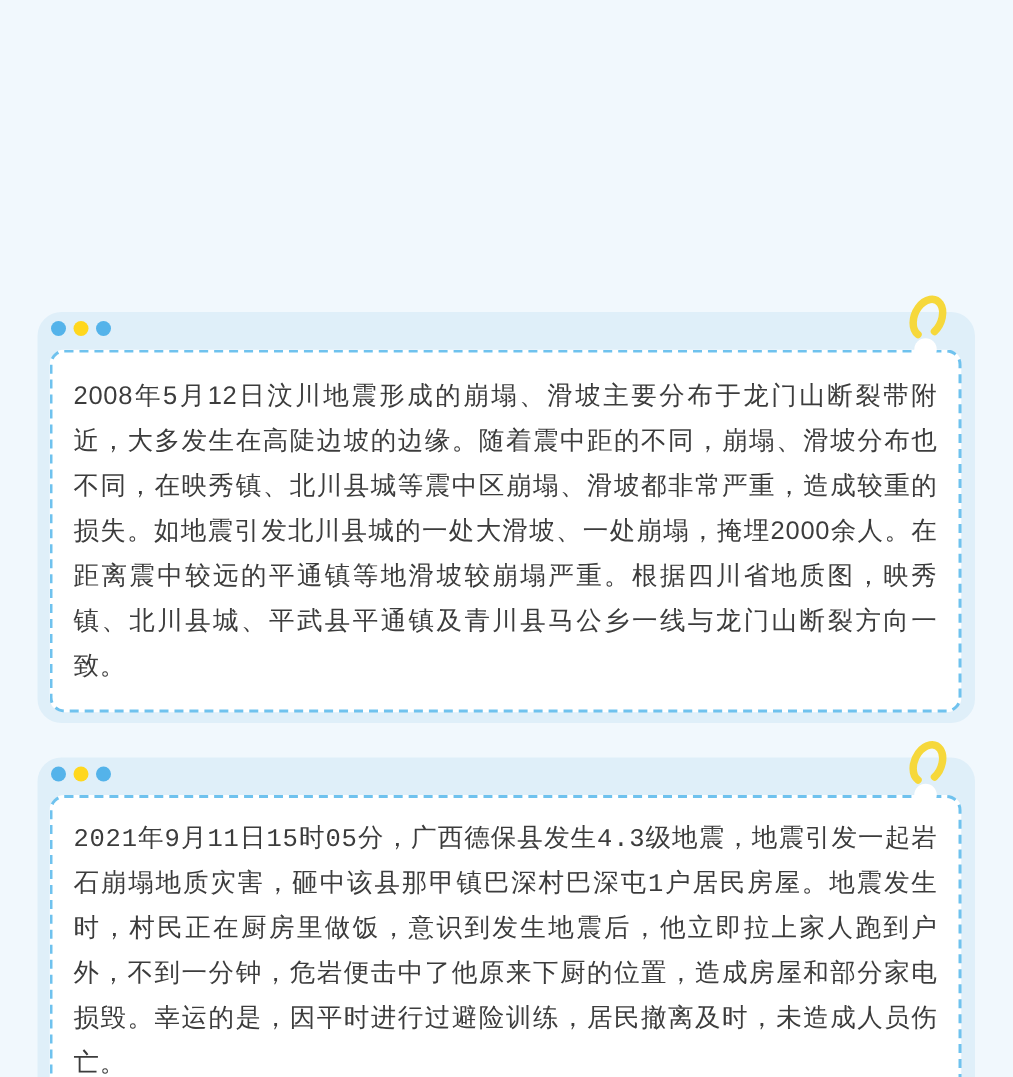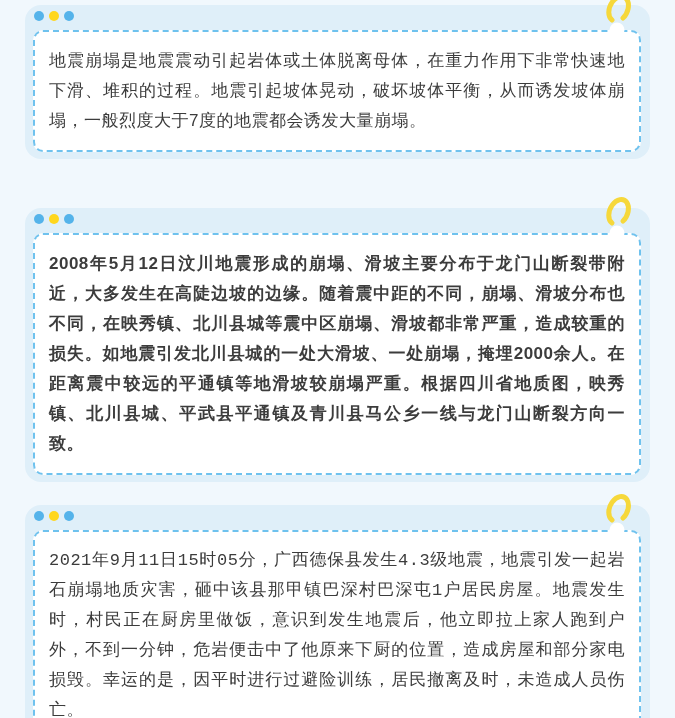--- a/index.html
+++ b/index.html
@@ -58,42 +58,28 @@
     padding:14px 14px;
   }
   .card-text{
     font-size:17px;
     line-height:30px;
     letter-spacing:0.5px;
     color:var(--text-color);
     text-align:justify;
   }
   .pos-card-1{top:5px;}
-  .pos-card-2{top:208px;font-weight:bold;}
+  .pos-card-2{top:208px;}
   .pos-card-3{top:505px;font-family:Liberation Mono, monospace;}
 </style>
 </head>
 <body>
 
 <div class="stage">
 
-  <section class="card-container pos-card-1">
-    <div class="dots">
-      <span class="dot dot-blue"></span>
-      <span class="dot dot-yellow"></span>
-      <span class="dot dot-blue"></span>
-    </div>
-    <svg class="hook" viewBox="0 0 44 48">
-      <circle cx="21" cy="38" r="7.5" fill="#FFFFFF"></circle>
-      <path d="M 16 28 A 9 13 25 1 1 27 26" fill="none" stroke="var(--hook-yellow)" stroke-width="5" stroke-linecap="round"></path>
-    </svg>
-    <div class="card-inner">
-      <p class="card-text">地震崩塌是地震震动引起岩体或土体脱离母体，在重力作用下非常快速地下滑、堆积的过程。地震引起坡体晃动，破坏坡体平衡，从而诱发坡体崩塌，一般烈度大于7度的地震都会诱发大量崩塌。</p>
-    </div>
-  </section>
 
   <section class="card-container pos-card-2">
     <div class="dots">
       <span class="dot dot-blue"></span>
       <span class="dot dot-yellow"></span>
       <span class="dot dot-blue"></span>
     </div>
     <svg class="hook" viewBox="0 0 44 48">
       <circle cx="21" cy="38" r="7.5" fill="#FFFFFF"></circle>
       <path d="M 16 28 A 9 13 25 1 1 27 26" fill="none" stroke="var(--hook-yellow)" stroke-width="5" stroke-linecap="round"></path>

